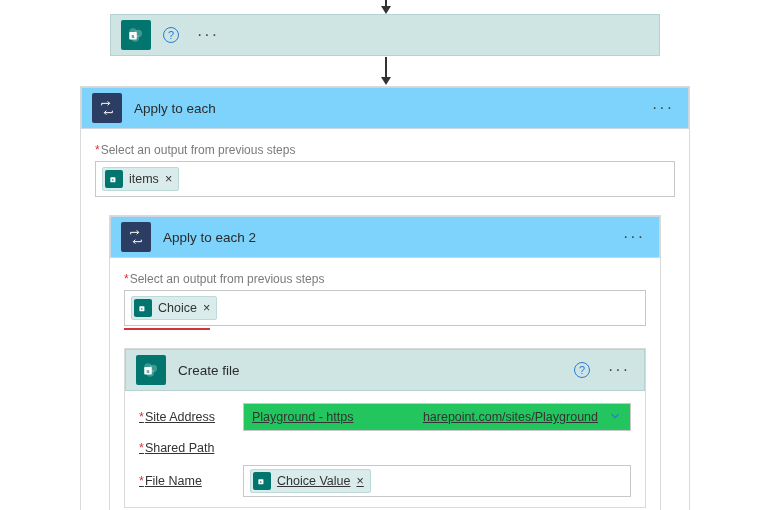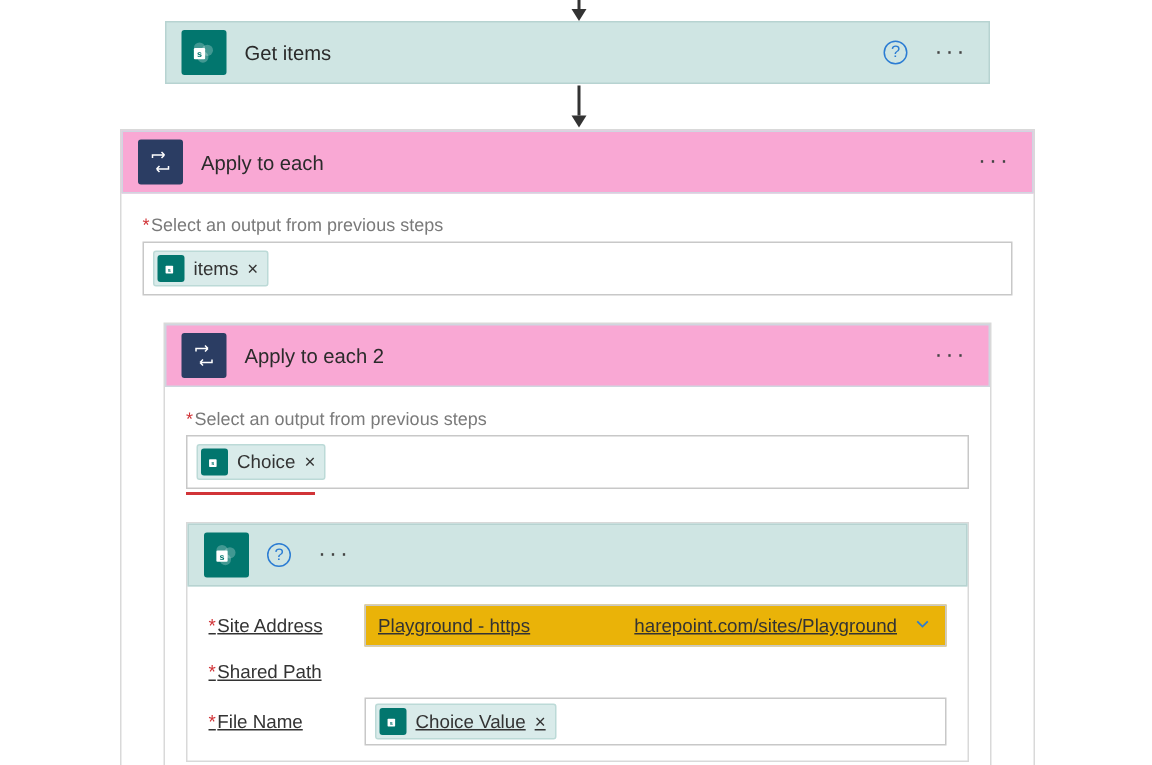--- a/index.html
+++ b/index.html
@@ -6,21 +6,21 @@
 body { background: #ffffff; width: 768px; height: 510px; overflow: hidden; font-size: 13px; color: #333; }
 
 .canvas { position: relative; width: 768px; height: 510px; }
 
 
 .action-header {
   display: flex; align-items: center; gap: 12px;
   background: #cfe5e3; height: 42px; padding: 0 10px;
   border: 1px solid #b7d3d1;
 }
-.action-header.navy { background: #f9a8d4; border-color: #d0d6e0; }
+.action-header.navy { background: #7dd3fc; border-color: #d0d6e0; }
 .sp-icon {
   width: 30px; height: 30px; background: #02766e; border-radius: 2px;
   display: flex; align-items: center; justify-content: center;
 }
 .sp-icon svg { width: 18px; height: 18px; }
 .loop-icon {
   width: 30px; height: 30px; background: #2b3d63; border-radius: 2px;
   display: flex; align-items: center; justify-content: center; color: #fff;
 }
 .loop-icon svg { width: 16px; height: 16px; stroke: #fff; fill: none; stroke-width: 1.5; }
@@ -66,21 +66,21 @@
 .token .x { font-weight: 400; color: #333; cursor: pointer; }
 
 
 .ul-red { height: 2px; background: #d13438; margin-top: 2px; }
 
 
 .config-grid { padding: 12px 14px 8px 14px; }
 .cfg-row { display: flex; align-items: center; gap: 4px; margin-bottom: 10px; text-decoration: underline; }
 .cfg-label { width: 100px; font-size: 12.5px; color: #333; }
 .cfg-input {
-  flex: 1; border: 1px solid #c8c8c8; background: #eab308;
+  flex: 1; border: 1px solid #c8c8c8; background: #22c55e;
   height: 28px; padding: 12px 8px; font-size: 12.5px; color: #333;
   display: flex; align-items: center; 
 }
 .cfg-input .chev { color: #2b7cd3; }
 .cfg-input .folder { color: #2b7cd3; }
 .cfg-token-wrap {
   flex: 1; border: 1px solid #c8c8c8; background: #fff;
   min-height: 28px; padding: 3px 6px; display: flex; align-items: flex-end;
 }
 
@@ -107,21 +107,20 @@
     <div class="action-header" id="get-items-card">
       <span class="sp-icon">
         <svg viewBox="0 0 24 24">
             <circle cx="8" cy="8" r="5" fill="#fff" opacity=".25"></circle>
             <circle cx="15" cy="10" r="5" fill="#fff" opacity=".25"></circle>
             <circle cx="11" cy="16" r="5" fill="#fff" opacity=".25"></circle>
             <rect x="3" y="8" width="10" height="10" rx="1" fill="#fff"></rect>
             <text x="8" y="16" font-size="8" text-anchor="middle" fill="#02766e" font-family="Segoe UI" font-weight="600">s</text>
           </svg>
       </span>
-      <span class="action-title">Get items</span>
       <div class="hdr-right">
         <span class="help-icon">?</span>
         <span class="more-icon">···</span>
       </div>
     </div>
   </div>
 
   <div class="arrow-v arrow2">
     <div class="line" style="height:20px"></div>
     <div class="head"></div>
@@ -194,20 +193,21 @@
             <div class="action-header">
               <span class="sp-icon">
                 <svg viewBox="0 0 24 24">
                     <circle cx="8" cy="8" r="5" fill="#fff" opacity=".25"></circle>
                     <circle cx="15" cy="10" r="5" fill="#fff" opacity=".25"></circle>
                     <circle cx="11" cy="16" r="5" fill="#fff" opacity=".25"></circle>
                     <rect x="3" y="8" width="10" height="10" rx="1" fill="#fff"></rect>
                     <text x="8" y="16" font-size="8" text-anchor="middle" fill="#02766e" font-weight="600">s</text>
                   </svg>
               </span>
+              <span class="action-title">Create file</span>
               <div class="hdr-right">
                 <span class="help-icon">?</span>
                 <span class="more-icon">···</span>
               </div>
             </div>
 
             <div class="config-grid">
               <div class="cfg-row">
                 <div class="cfg-label"><span class="req">*</span><span>Site Address</span></div>
                 <div class="cfg-input">

